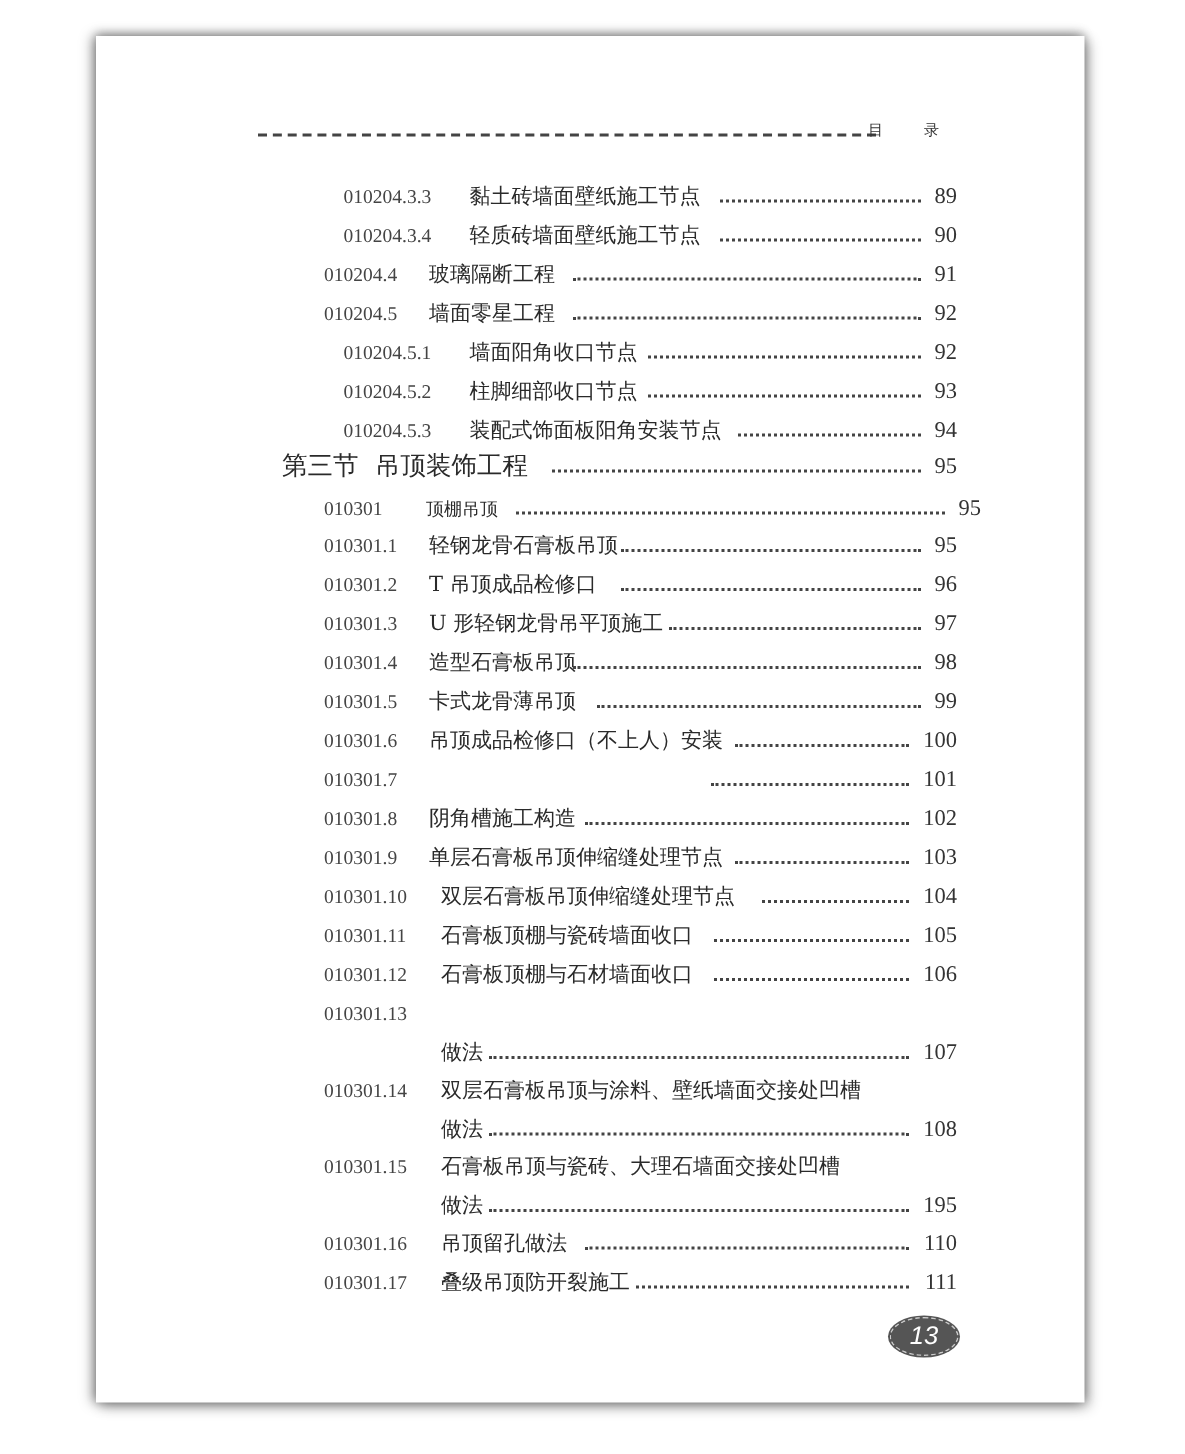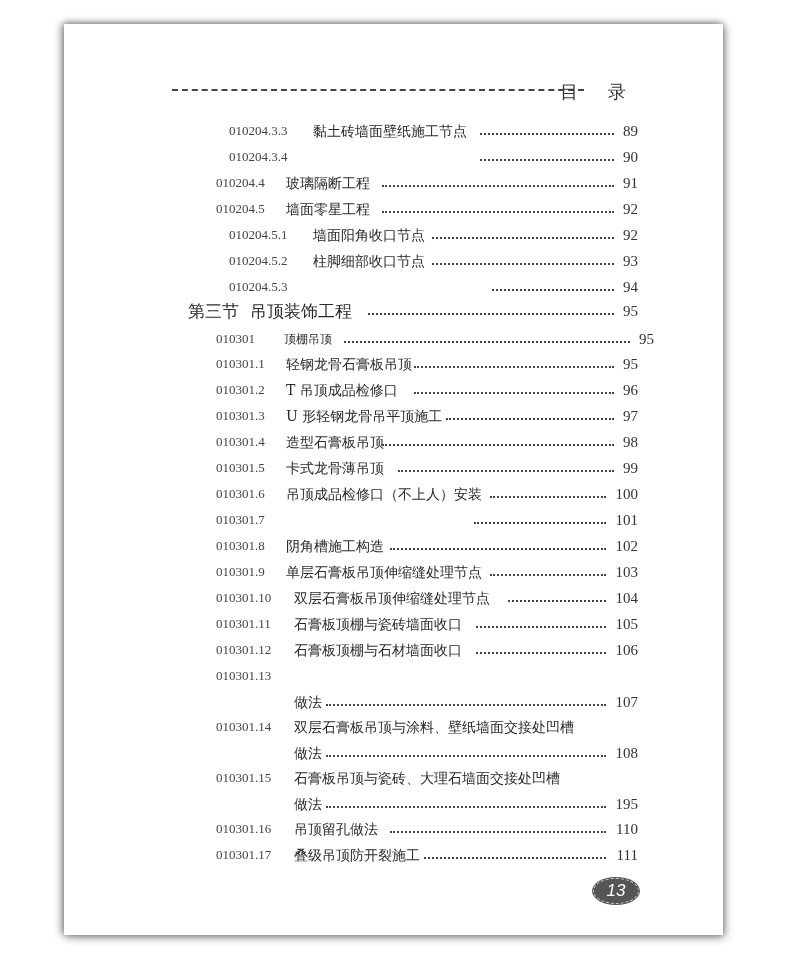--- a/index.html
+++ b/index.html
@@ -13,21 +13,21 @@
     box-shadow: -3px 0 8px rgba(0,0,0,0.35), 0 -2px 6px rgba(0,0,0,0.25), 3px 3px 8px rgba(0,0,0,0.3);
   }
   .header {
     position:absolute; left:172px; top:80px; width:466px; height:20px;
   }
   .header .dash {
     position:absolute; left:0; top:9px; width:412px; height:0;
     border-top:2px dashed #444;
   }
   .header .title {
-    position:absolute; right:0; top:0; font-size:18px; letter-spacing:12px; color:#333;
+    position:absolute; right:0; top:0; font-size:10px; letter-spacing:12px; color:#333;
     font-family:"DejaVu Sans", sans-serif;
   }
   .entry { position:absolute; height:22px; font-size:14px; line-height:22px; white-space:nowrap; }
   .entry .num { position:absolute; left:0; top:0; font-size:13px; color:#444; font-family:"Liberation Serif", serif; }
   .entry .txt { position:absolute; top:0; color:#2a2a2a; }
   .entry .leader {
     position:absolute; top:13px; height:0; border-top:2px dotted #444;
   }
   .entry .pg { position:absolute; right:0; top:0; font-size:15px; color:#333; font-family:"Liberation Serif", serif; }
   .entry.section .txt { font-size:17px; }
@@ -52,20 +52,21 @@
 
 <div id="toc">
     <div class="entry" style="top: 120px; left: 229px; width: 409px;">
       <span class="num">010204.3.3</span>
       <span class="txt" style="left: 84px;">黏土砖墙面壁纸施工节点</span>
       <span class="leader" style="left: 251px; right: 24px;"></span>
       <span class="pg">89</span>
     </div>
     <div class="entry" style="top: 146px; left: 229px; width: 409px;">
       <span class="num">010204.3.4</span>
+      <span class="txt" style="left: 84px;">轻质砖墙面壁纸施工节点</span>
       <span class="leader" style="left: 251px; right: 24px;"></span>
       <span class="pg">90</span>
     </div>
     <div class="entry" style="top: 172px; left: 216px; width: 422px;">
       <span class="num">010204.4</span>
       <span class="txt" style="left: 70px;">玻璃隔断工程</span>
       <span class="leader" style="left: 166px; right: 24px;"></span>
       <span class="pg">91</span>
     </div>
     <div class="entry" style="top: 198px; left: 216px; width: 422px;">
@@ -81,20 +82,21 @@
       <span class="pg">92</span>
     </div>
     <div class="entry" style="top: 250px; left: 229px; width: 409px;">
       <span class="num">010204.5.2</span>
       <span class="txt" style="left: 84px;">柱脚细部收口节点</span>
       <span class="leader" style="left: 203px; right: 24px;"></span>
       <span class="pg">93</span>
     </div>
     <div class="entry" style="top: 276px; left: 229px; width: 409px;">
       <span class="num">010204.5.3</span>
+      <span class="txt" style="left: 84px;">装配式饰面板阳角安装节点</span>
       <span class="leader" style="left: 263px; right: 24px;"></span>
       <span class="pg">94</span>
     </div>
     <div class="entry section" style="top: 300px; left: 188px; width: 450px;">
       <span class="num" style="font-size: 17px; color: rgb(42, 42, 42); font-family: &quot;DejaVu Serif&quot;, serif;">第三节</span>
       <span class="txt" style="left: 62px;">吊顶装饰工程</span>
       <span class="leader" style="left: 180px; right: 24px;"></span>
       <span class="pg">95</span>
     </div>
     <div class="entry small" style="top: 328px; left: 216px; width: 438px;">

